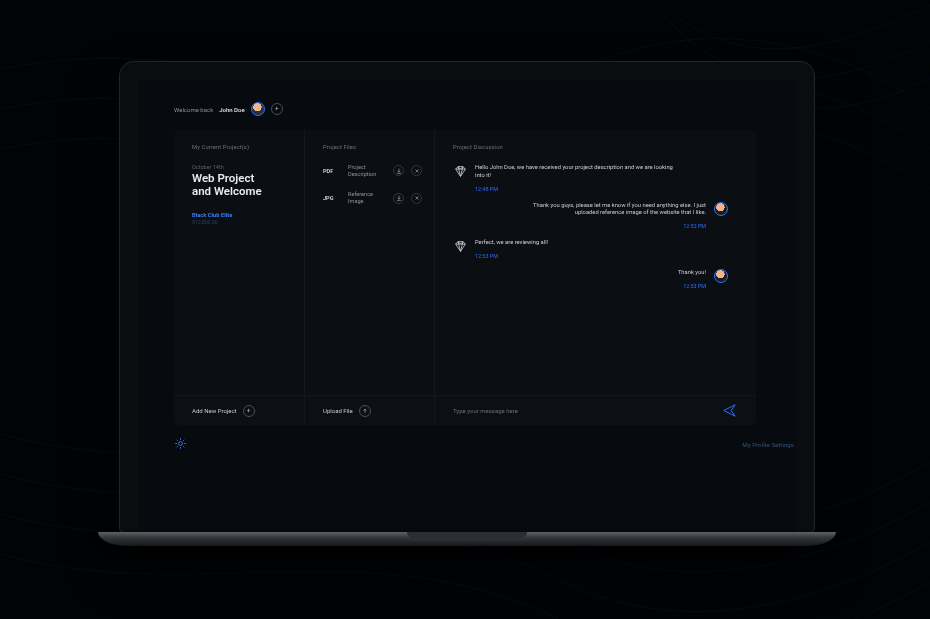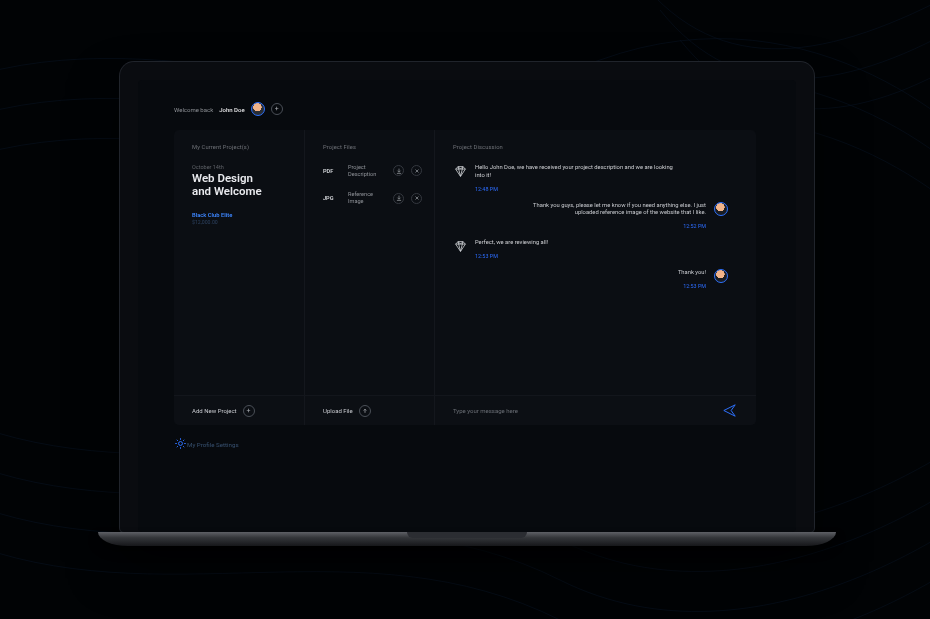--- a/index.html
+++ b/index.html
@@ -135,22 +135,22 @@
     padding: 0 18px;
     color: #c8cacf; font-size: 6px;
   }
   .footer-cell + .footer-cell { border-left: 1px solid #14171d; }
   .footer-cell.input { color: #6b6f76; justify-content: space-between; padding-right: 20px; }
   .send-btn svg { width: 13px; height: 13px; }
 
   
   .settings {
     margin-top: 12px;
-    display: flex; align-items: center; 
-    color: #37506f; font-size: 6.2px;
+    display: flex; align-items: center; gap: 6px;
+    color: #37506f; font-size: 6.2px; justify-content: space-between;
   }
   .settings .gear svg { width: 13px; height: 13px; }
 </style>
 </head>
 <body>
 
 <svg class="topo" viewBox="0 0 930 619">
   <g stroke="#1b3f75" stroke-width="0.6" fill="none">
     <path d="M-40 80 C 180 10, 380 140, 600 60 S 980 150, 980 150"></path>
     <path d="M-40 120 C 180 50, 380 180, 600 100 S 980 190, 980 190"></path>
@@ -174,21 +174,21 @@
       <span class="avatar"></span>
       <span class="plus-circle">+</span>
     </div>
 
     <div class="panel">
 
       <div class="col">
         <div class="col-head">My Current Project(s)</div>
         <div class="meta-date">October 14th</div>
         <div class="proj-title">
-          <div>Web Design</div>
+          <div>Web Project</div>
           <div>and Welcome</div>
         </div>
         <div class="client">Black Club Elite</div>
         <div class="client-sub">$12,000.00</div>
       </div>
 
       <div class="col">
         <div class="col-head">Project Files</div>
 
         <div class="file-row">

